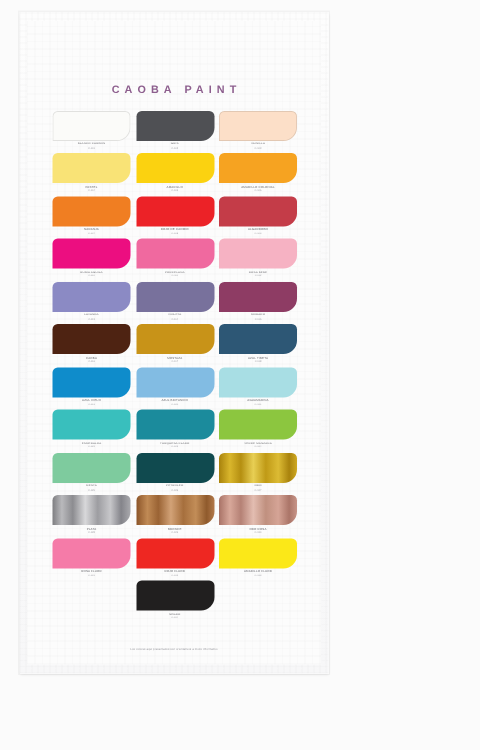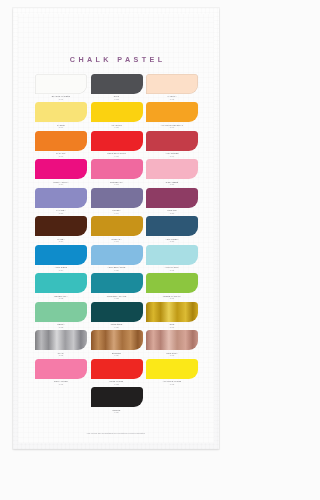--- a/index.html
+++ b/index.html
@@ -116,21 +116,21 @@
     color: #9d9da2;
     letter-spacing: 0.05px;
   }
 </style>
 </head>
 <body>
 
 <div id="page">
   <div id="sheet-inner"></div>
 
-  <div id="title">CHALK PASTEL</div>
+  <div id="title">CAOBA PAINT</div>
 
   <div id="grid">
       <div class="row">
         <div class="cell">
           <div class="chip light" style="background: rgb(251, 251, 249);"></div>
           <div class="cap">BLANCO CARBÓN</div>
           <div class="code">C-101</div>
         </div>
         <div class="cell">
           <div class="chip" style="background: rgb(79, 80, 84);"></div>

